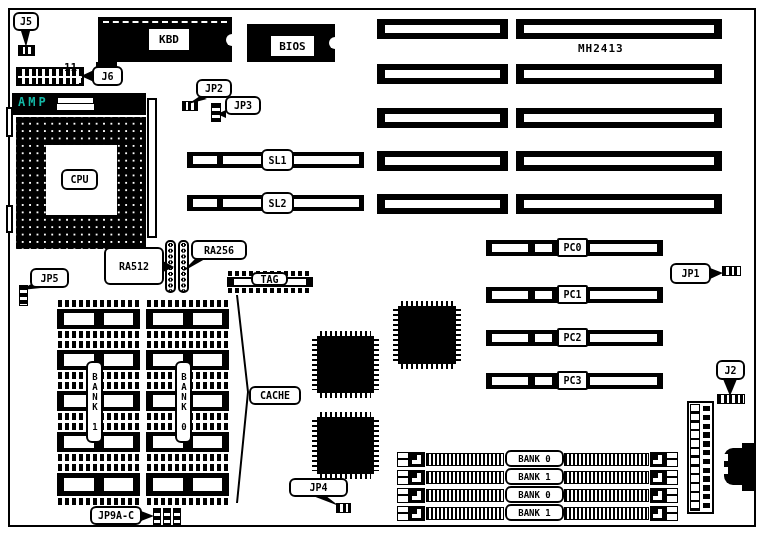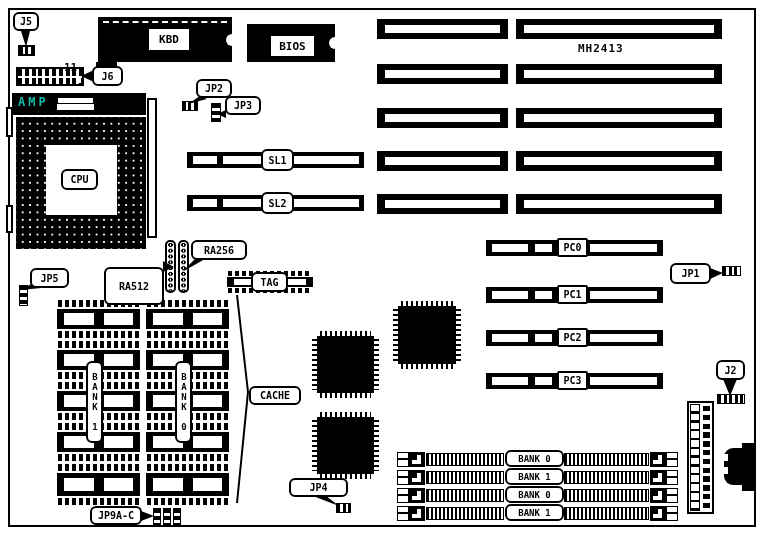--- a/index.html
+++ b/index.html
@@ -168,29 +168,29 @@
   <div class="lbl" style="left:261px;top:149px;width:33px;height:22px">SL1</div>
   <div class="bar" style="left:187px;top:195px;width:177px">
     <div class="w" style="left:6px;width:24px"></div>
     <div class="w" style="left:36px;width:38px"></div>
     <div class="w" style="left:106px;width:66px"></div>
   </div>
   <div class="lbl" style="left:261px;top:192px;width:33px;height:22px">SL2</div>
 
   <div class="sip" style="left:165px;top:240px;height:53px"></div>
   <div class="sip" style="left:178px;top:240px;height:53px"></div>
-  <div class="lbl" style="left:104px;top:267px;width:60px;height:38px">RA512</div>
+  <div class="lbl" style="left:104px;top:247px;width:60px;height:38px">RA512</div>
   <div class="lbl" style="left:191px;top:240px;width:56px;height:20px">RA256</div>
 
   <div class="dip dipsm" style="left:227px;top:271px;width:86px;height:22px">
     <div class="pt"></div>
       <div class="bd"></div>
       <div class="pb"></div>
   </div>
-  <div class="lbl" style="left:251px;top:272px;width:37px;height:20px">TAG</div>
+  <div class="lbl" style="left:251px;top:272px;width:37px;height:14px">TAG</div>
 
   <div class="lbl" style="left:30px;top:268px;width:39px;height:20px">JP5</div>
   <div class="con conv" style="left:19px;top:285px;width:9px;height:21px"></div>
 
   <div class="dip" style="left:57px;top:300px;width:83px;height:38px">
       <div class="pt"></div>
       <div class="bd"></div>
       <div class="pb"></div>
     </div>
   <div class="dip" style="left:57px;top:341px;width:83px;height:38px">

